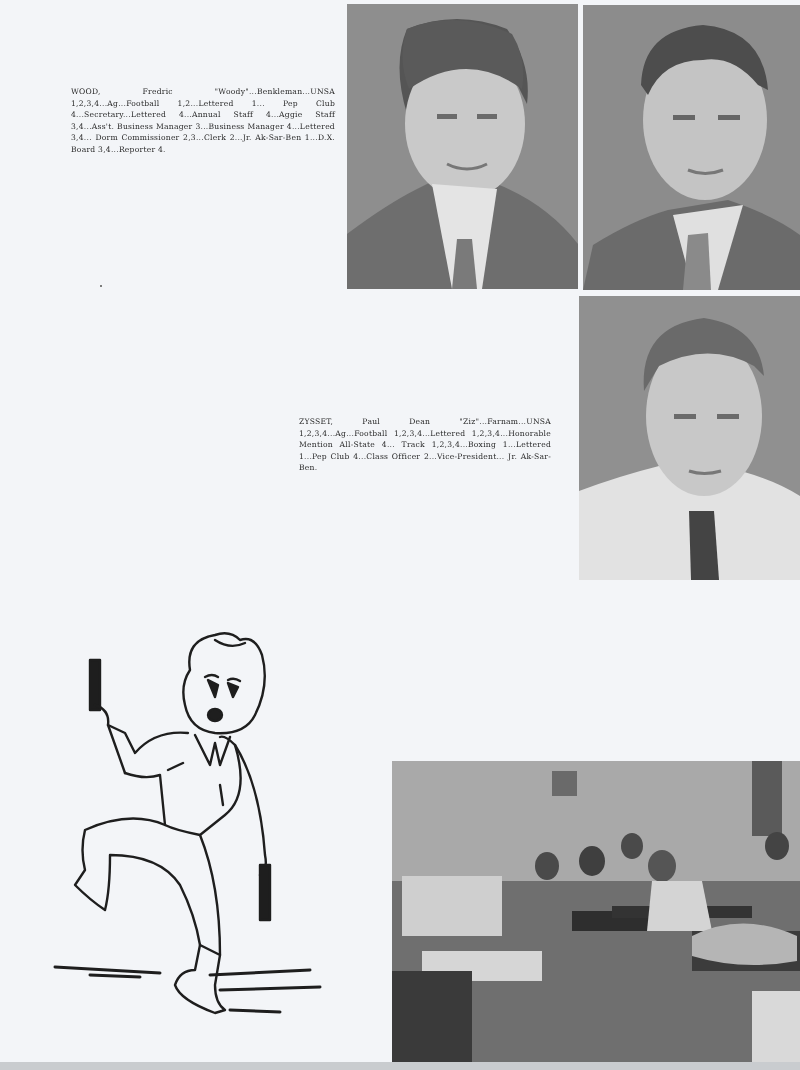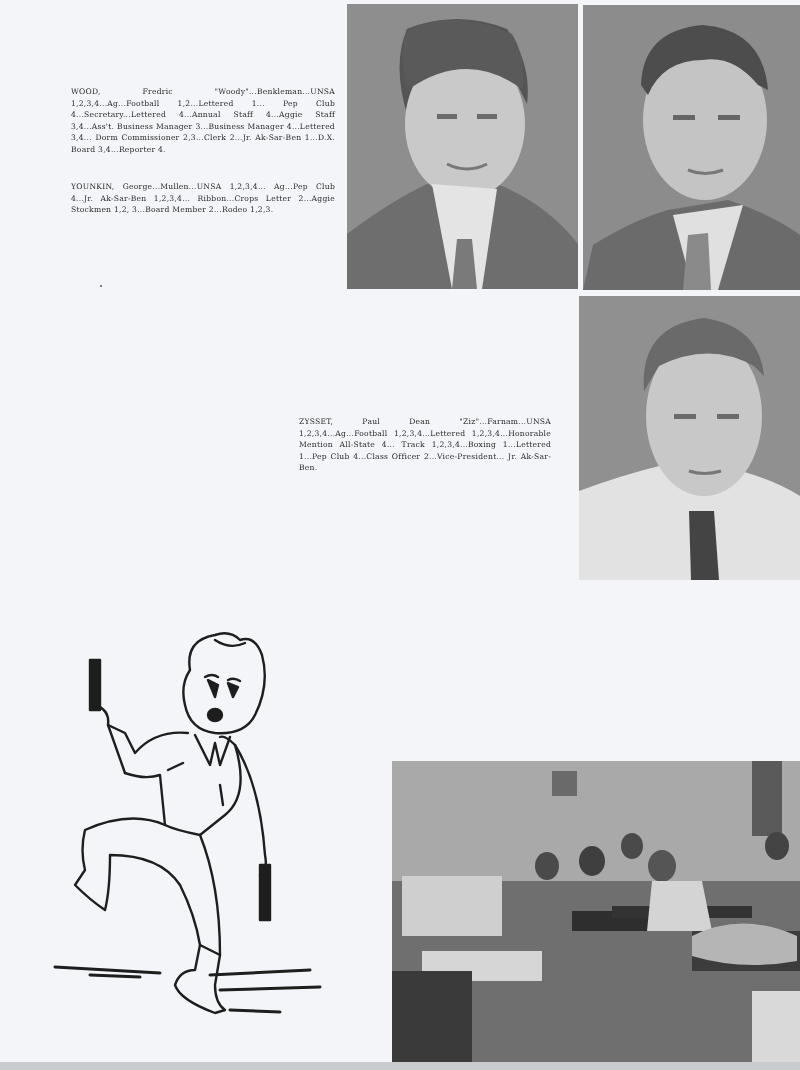--- a/index.html
+++ b/index.html
@@ -24,21 +24,20 @@
   .cartoon { position: absolute; left: 50px; top: 625px; width: 280px; height: 405px; }
   .dot { position: absolute; left: 100px; top: 285px; width: 2px; height: 2px; background: #555; border-radius: 50%; }
 </style>
 </head>
 <body>
 
 <div class="page">
 
   <div class="bio" style="left:71px; top:86px; width:264px;">WOOD, Fredric "Woody"...Benkleman...UNSA 1,2,3,4...Ag...Football 1,2...Lettered 1... Pep Club 4...Secretary...Lettered 4...Annual Staff 4...Aggie Staff 3,4...Ass't. Business Manager 3...Business Manager 4...Lettered 3,4... Dorm Commissioner 2,3...Clerk 2...Jr. Ak-Sar-Ben 1...D.X. Board 3,4...Reporter 4.</div>
 
-  <div class="bio" style="left:71px; top:181px; width:264px;">YOUNKIN, George...Mullen...UNSA 1,2,3,4... Ag...Pep Club 4...Jr. Ak-Sar-Ben 1,2,3,4... Ribbon...Crops Letter 2...Aggie Stockmen 1,2, 3...Board Member 2...Rodeo 1,2,3.</div>
 
   <div class="dot"></div>
 
   <div class="bio" style="left:299px; top:416px; width:252px;">ZYSSET, Paul Dean "Ziz"...Farnam...UNSA 1,2,3,4...Ag...Football 1,2,3,4...Lettered 1,2,3,4...Honorable Mention All-State 4... Track 1,2,3,4...Boxing 1...Lettered 1...Pep Club 4...Class Officer 2...Vice-President... Jr. Ak-Sar-Ben.</div>
 
   <div class="photo" style="left:347px; top:4px; width:231px; height:285px;">
     <svg viewBox="0 0 231 285" preserveAspectRatio="none">
       <rect width="231" height="285" fill="#8e8e8e"></rect>
       <path d="M0 285 L0 230 Q40 200 70 185 L90 175 L150 180 Q200 200 231 240 L231 285 Z" fill="#6e6e6e"></path>
       <path d="M60 25 Q110 5 160 25 Q185 60 180 100 L170 80 Q120 55 70 80 L60 110 Q45 60 60 25 Z" fill="#555"></path>

